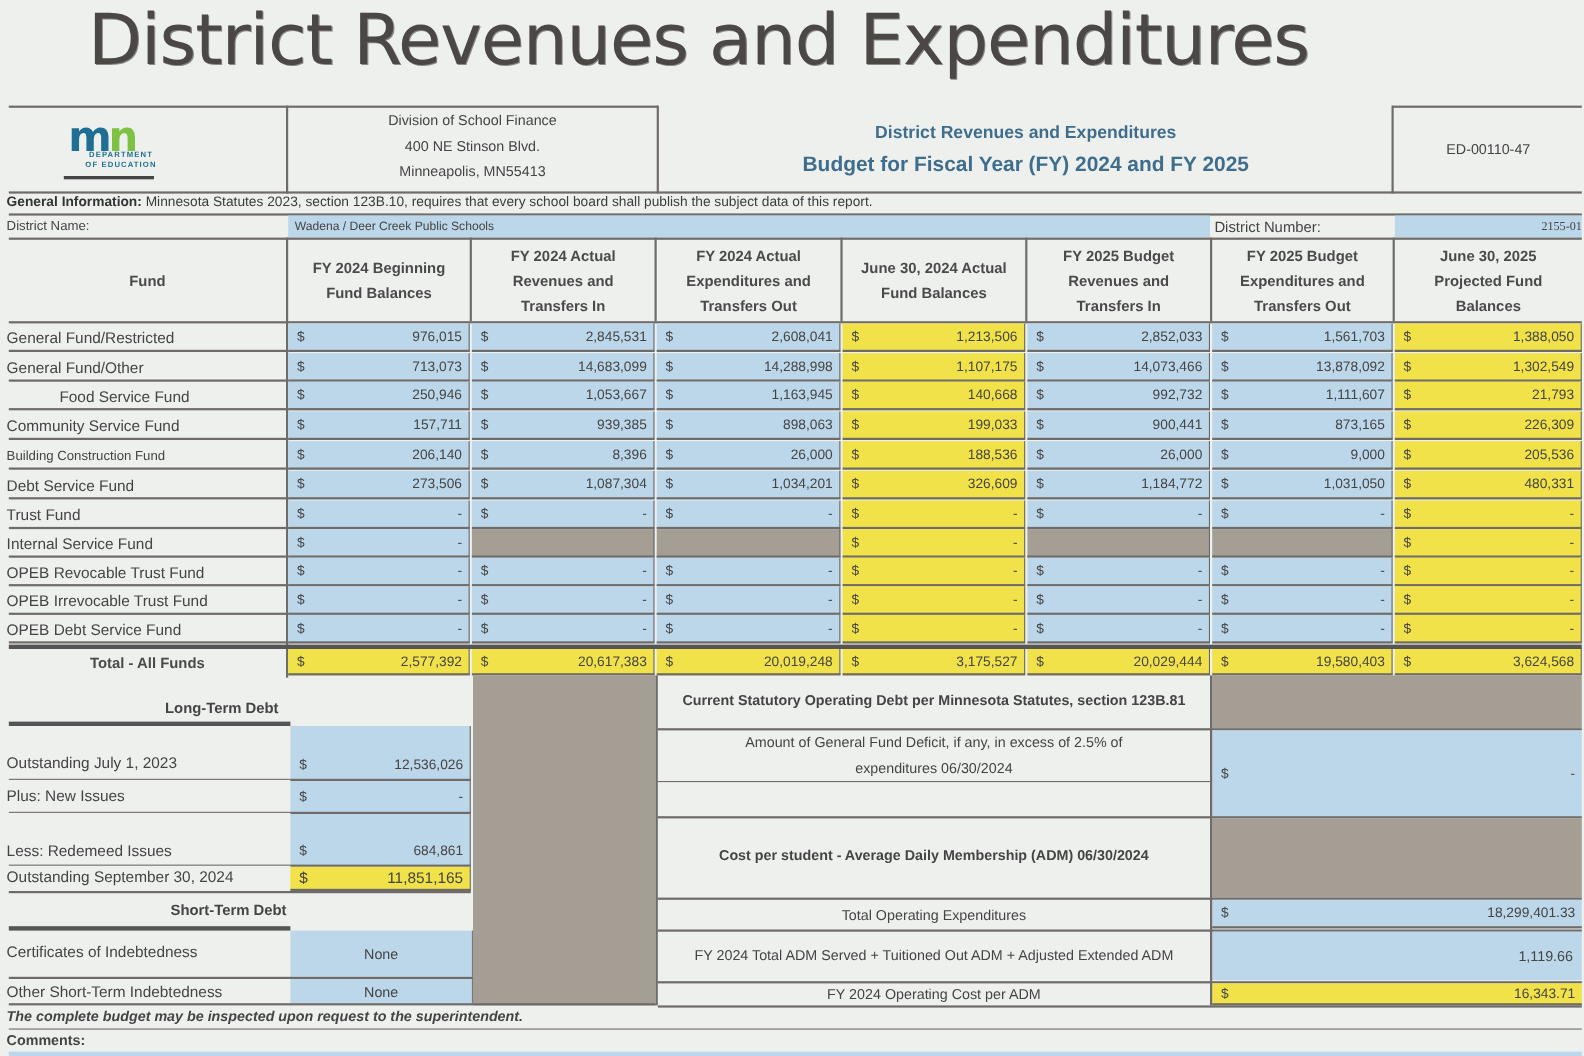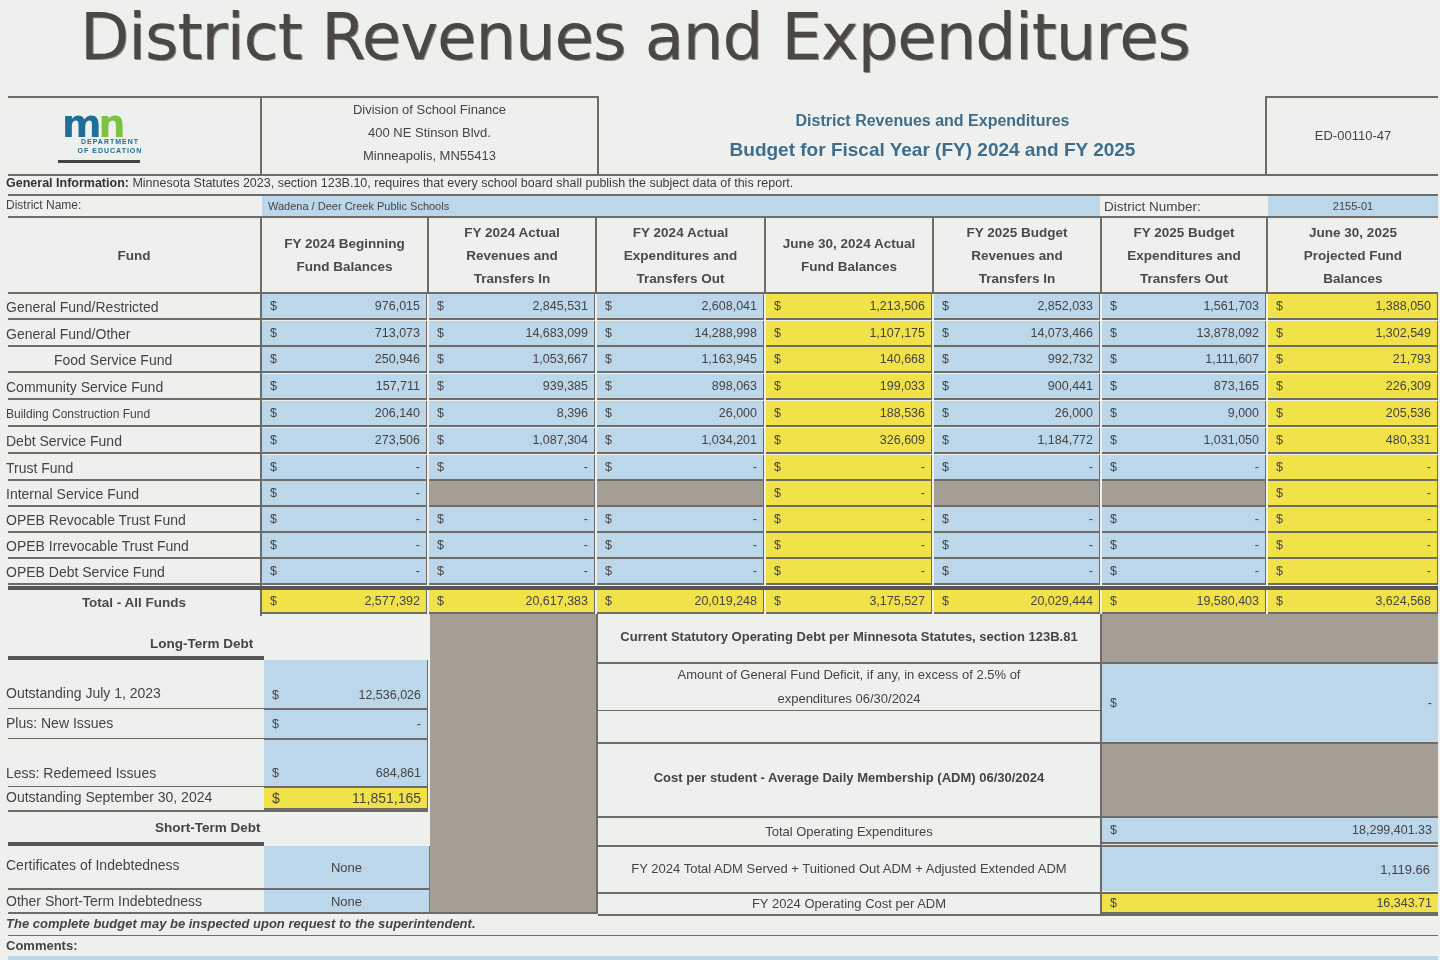--- a/index.html
+++ b/index.html
@@ -83,21 +83,21 @@
   <b style="color:#333;">General Information:</b>
   <span>Minnesota Statutes 2023, section 123B.10, requires that every school board shall publish the subject data of this report.</span>
 </div>
 <div class="hr" style="left:8px; top:194px; width:1430px;"></div>
 
 <div class="label" style="left:6px; top:196px; height:18px; font-size:12px;">District Name:</div>
 <div class="cell blue" style="left:262px; top:196px; width:838px; height:20px; padding-left:6px; font-size:11px;">
     <span>Wadena / Deer Creek Public Schools</span>
   </div>
 <div class="label" style="left:1104px; top:196px; height:20px; font-size:13.5px;">District Number:</div>
-<div class="cell blue" style="left:1268px; top:196px; width:170px; height:20px; justify-content:center; font-size:11px;">
+<div class="cell blue" style="left:1268px; top:196px; width:170px; height:20px; justify-content:flex-end; font-size:11px;font-family:Liberation Serif, serif;">
     <span>2155-01</span>
   </div>
 <div class="hr" style="left:8px; top:216px; width:1430px;"></div>
 
 <div>
   <div class="hdr" style="left:8px; top:218px; width:252px; height:74px;">Fund</div>
   <div class="hdr" style="left:262px; top:218px; width:165px; height:74px; padding:0 14px;">FY 2024 Beginning Fund Balances</div>
   <div class="hdr" style="left:429px; top:218px; width:166px; height:74px; padding:0 22px;">FY 2024 Actual Revenues and Transfers In</div>
   <div class="hdr" style="left:597px; top:218px; width:167px; height:74px; padding:0 16px;">FY 2024 Actual Expenditures and Transfers Out</div>
   <div class="hdr" style="left:766px; top:218px; width:166px; height:74px; padding:0 12px;">June 30, 2024 Actual Fund Balances</div>

